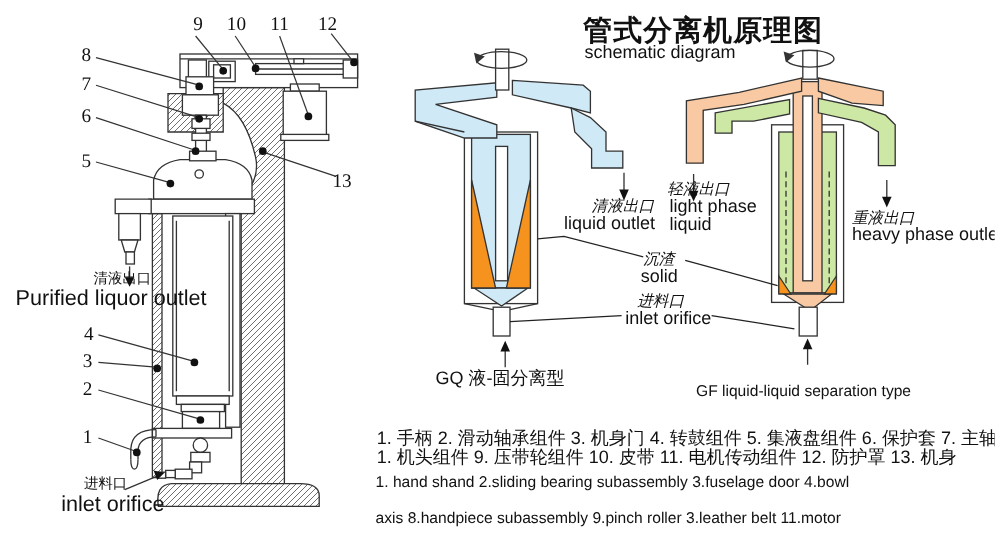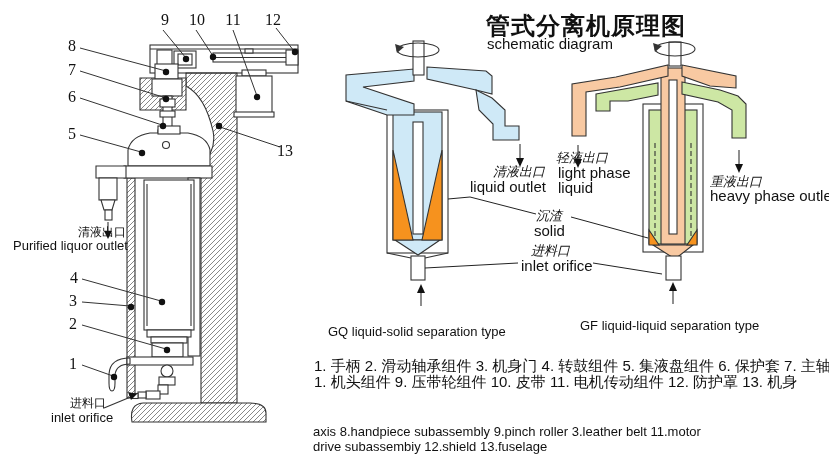--- a/index.html
+++ b/index.html
@@ -4,21 +4,21 @@
 <style>
   html,body{margin:0;padding:0;background:#fff;}
   #canvas{position:relative;width:829px;height:460px;background:#fff;overflow:hidden;
           font-family:"Liberation Sans",sans-serif;color:#111;}
   .abs{position:absolute;white-space:nowrap;line-height:1.08;}
   .zh{font-size:13px;font-style:italic;}
   .en{font-size:15px;}
   .cap-zh{font-size:15px;}
   .cap-en{font-size:13px;}
   .small-zh{font-size:12px;}
-  .small-en{font-size:13px;}
+  .small-en{font-size:18px;}
   .title-zh{font-size:24px;font-weight:bold;letter-spacing:1px;}
   .title-en{font-size:15px;}
   .plist-zh{font-size:15px;}
   .plist-en{font-size:13px;}
   svg{position:absolute;overflow:visible;}
   svg text{font-family:"Liberation Serif",serif;font-size:16px;fill:#111;stroke:none;}
 </style>
 </head>
 <body>
 
@@ -269,28 +269,28 @@
 
   <div class="abs zh" style="left:710px;top:175px">重液出口</div>
   <div class="abs en" style="left:710px;top:188px">heavy phase outlet</div>
 
   <div class="abs zh" style="left:536px;top:209px">沉渣</div>
   <div class="abs en" style="left:534px;top:223px">solid</div>
 
   <div class="abs zh" style="left:531px;top:244px">进料口</div>
   <div class="abs en" style="left:521px;top:258px">inlet orifice</div>
 
-  <div class="abs cap-en" style="left:328px;top:325px">GQ liquid-solid separation type</div>
+  <div class="abs cap-zh" style="left:363px;top:308px">GQ 液-固分离型</div>
 
   <div class="abs cap-en" style="left:580px;top:319px">GF liquid-liquid separation type</div>
 
   <div class="abs small-zh" style="left:78px;top:226px">清液出口</div>
   <div class="abs small-en" style="left:13px;top:239px">Purified liquor outlet</div>
 
   <div class="abs small-zh" style="left:70px;top:397px">进料口</div>
   <div class="abs small-en" style="left:51px;top:411px">inlet orifice</div>
 
   <div class="abs plist-zh" style="left:314px;top:358px">1. 手柄  2. 滑动轴承组件  3. 机身门  4. 转鼓组件  5. 集液盘组件  6. 保护套 7. 主轴</div>
   <div class="abs plist-zh" style="left:314px;top:374px">1. 机头组件 9. 压带轮组件  10. 皮带  11. 电机传动组件   12. 防护罩  13. 机身</div>
+  <div class="abs plist-en" style="left:313px;top:395px">1. hand shand   2.sliding bearing subassembly   3.fuselage door   4.bowl</div>
   <div class="abs plist-en" style="left:313px;top:425px">axis   8.handpiece subassembly 9.pinch roller   3.leather belt   11.motor</div>
-  <div class="abs plist-en" style="left:313px;top:440px">drive subassembiy   12.shield 13.fuselage</div>
 
 </div>
 
 </body></html>

